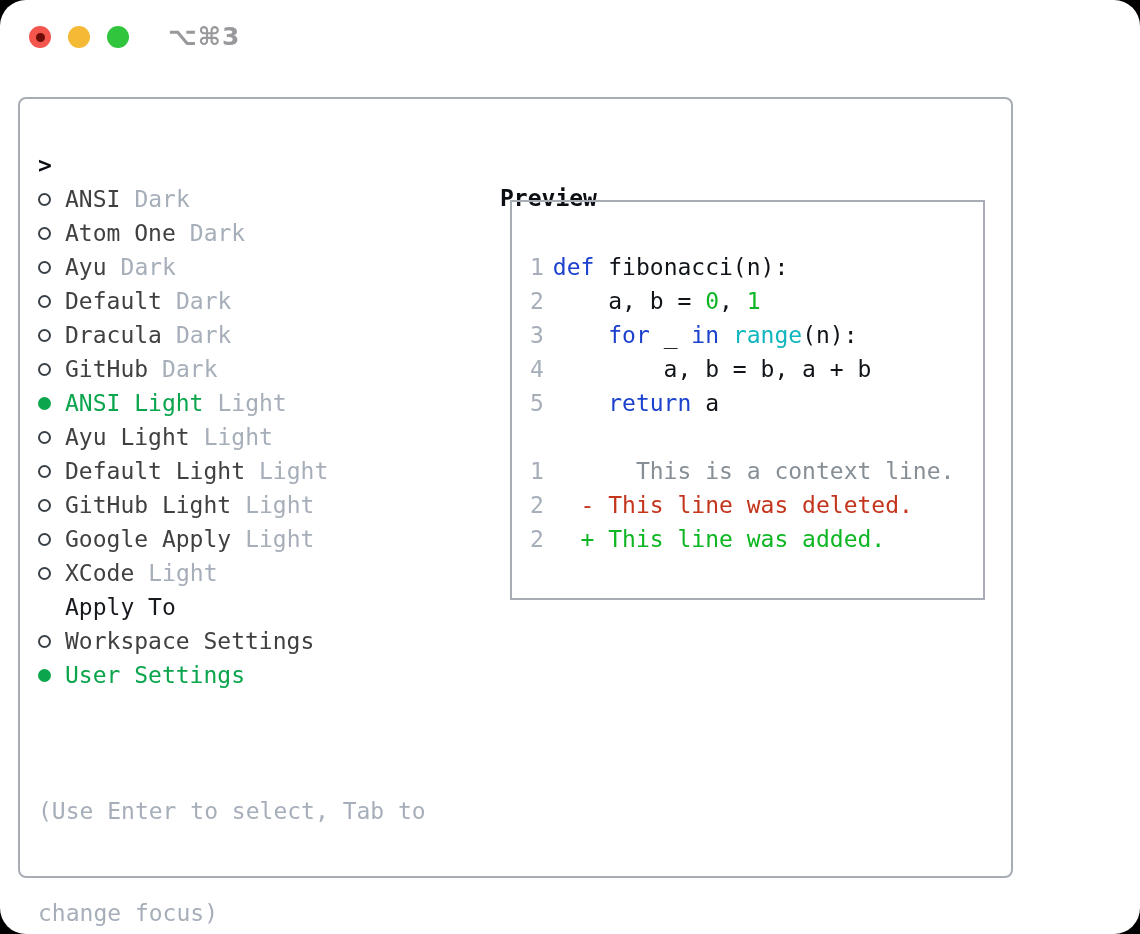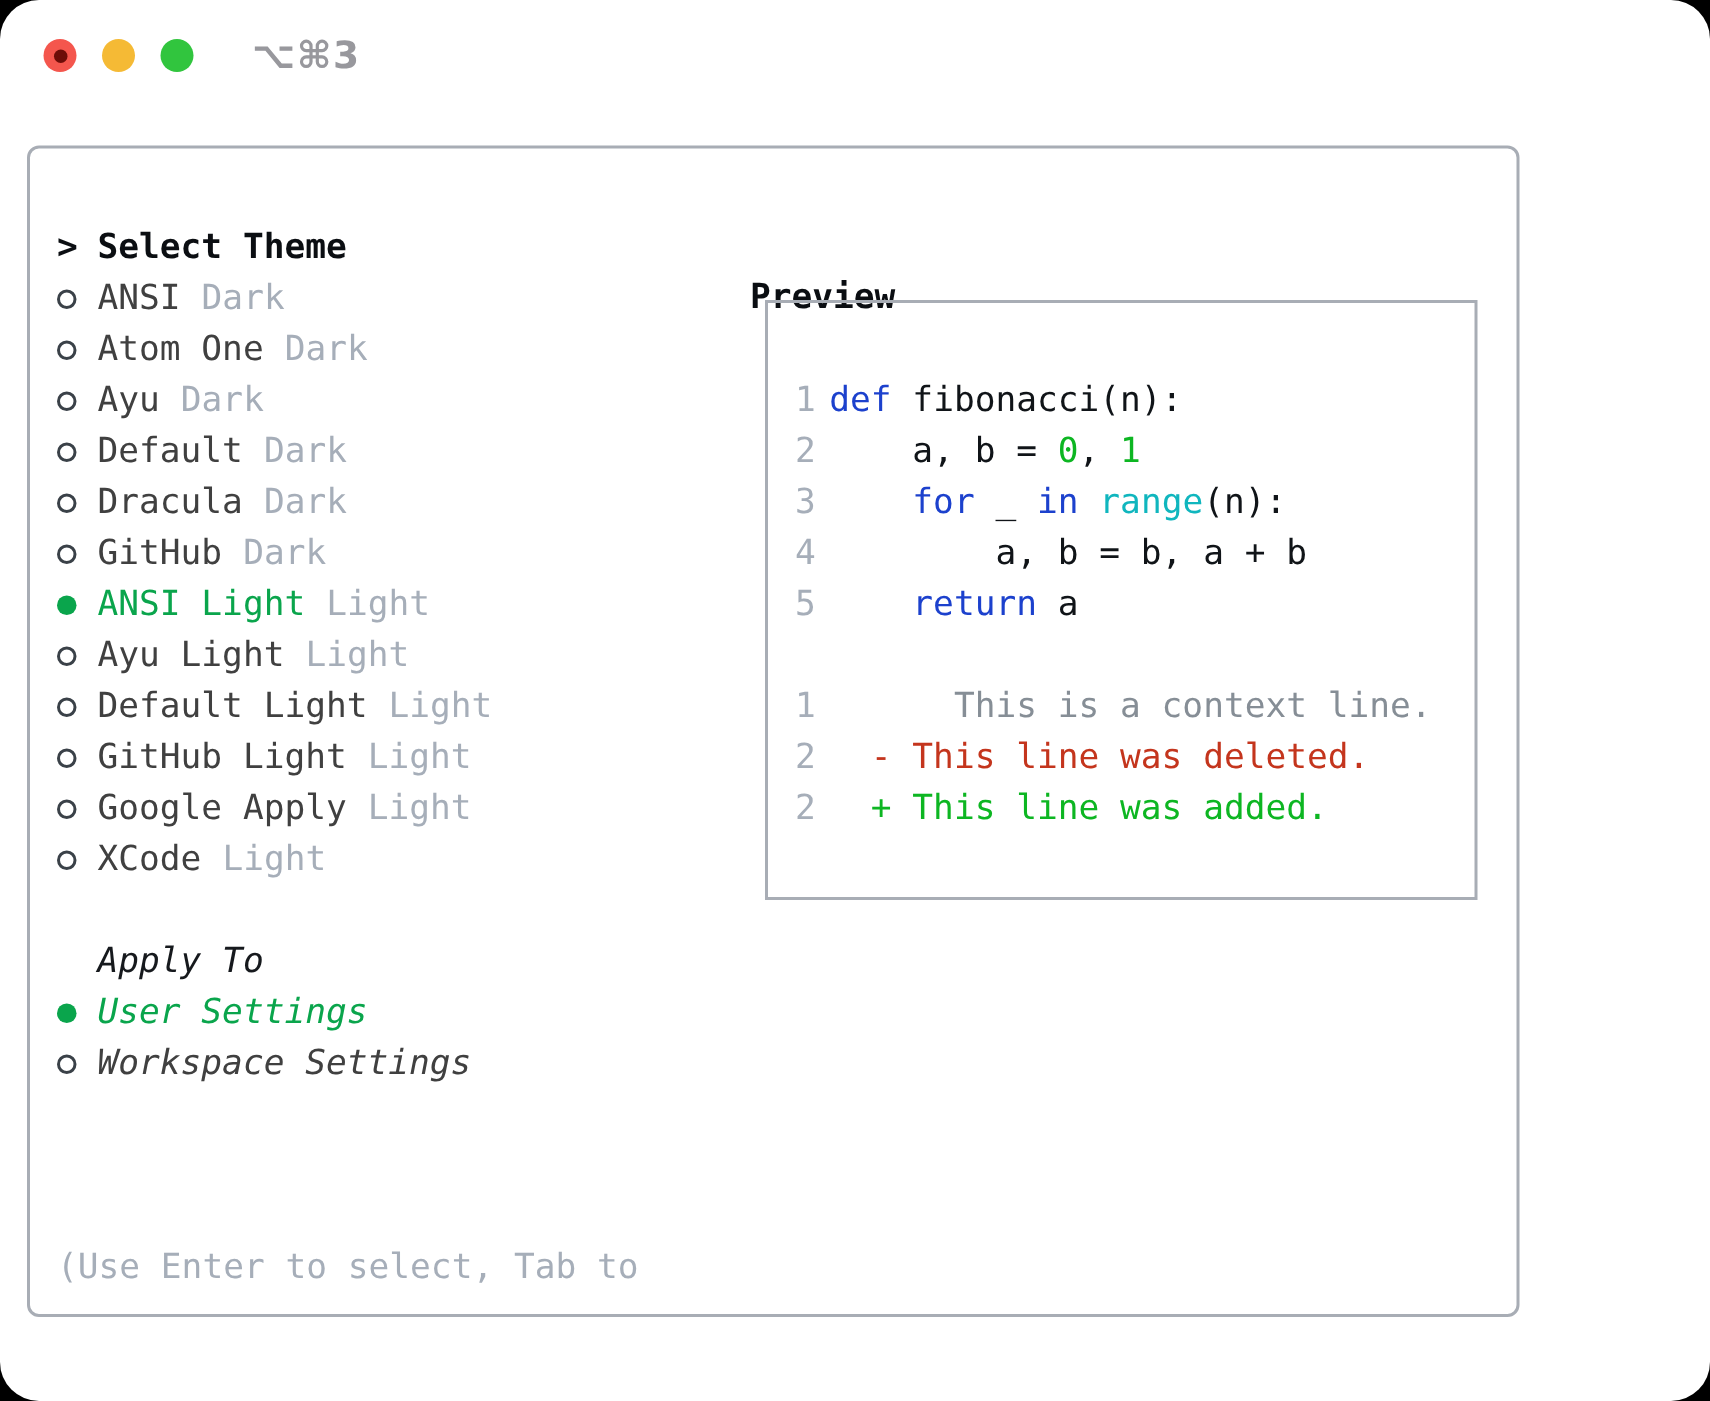--- a/index.html
+++ b/index.html
@@ -30,21 +30,21 @@
   .left-col{position:absolute;left:38px;top:148px;}
   .row{display:flex;align-items:center;height:34px;}
   .marker{width:27px;display:flex;align-items:center;}
   .caret{font-weight:bold;color:#0b0e12;}
   .ring{width:13px;height:13px;border:2px solid #3a4148;border-radius:50%;box-sizing:border-box;}
   .dot{width:13px;height:13px;border-radius:50%;background:var(--green,#0aa54c);}
   .label{color:#404040;white-space:pre;}
   .label.selected{color:var(--green,#0aa54c);}
   .tag{color:#a6aeb9;margin-left:14px;white-space:pre;}
   .header-row .label{font-weight:bold;color:#0b0e12;}
-  .apply-section{margin-top:34px;font-style:italic;}
+  .apply-section{}
   .apply-header .label{color:#16191d;}
   .hint{margin-top:34px;color:#a6aeb9;line-height:34px;white-space:pre;}
   
   .preview-title{
     position:absolute;left:500px;top:148px;height:34px;line-height:34px;
     font-weight:bold;color:#0b0e12;margin-top:33px;
   }
   .preview-box{
     position:absolute;left:510px;top:200px;width:475px;height:400px;
     border:2px solid #a8adb5;box-sizing:border-box;
@@ -76,21 +76,20 @@
   </div>
   <div class="win-title">⌥⌘3</div>
 
   <div class="main-box"></div>
 
   <div class="left-col">
     <div class="row header-row">
       <span class="marker">
           <span class="caret">&gt;</span>
         </span>
-      <span class="label">Select Theme</span>
     </div>
 
     <div id="theme-list">
         <div class="row">
           <span class="marker">
             <i class="ring"></i>
           </span>
           <span class="label">ANSI</span>
           <span class="tag">Dark</span>
         </div>
@@ -174,29 +173,29 @@
       </div>
 
     <div class="apply-section">
       <div class="row apply-header">
         <span class="marker"></span>
         <span class="label">Apply To</span>
       </div>
       <div id="apply-options">
           <div class="row">
             <span class="marker">
+              <i class="ring"></i>
+            </span>
+            <span class="label">Workspace Settings</span>
+          </div>
+          <div class="row">
+            <span class="marker">
               <i class="dot"></i>
             </span>
             <span class="label selected">User Settings</span>
-          </div>
-          <div class="row">
-            <span class="marker">
-              <i class="ring"></i>
-            </span>
-            <span class="label">Workspace Settings</span>
           </div>
         </div>
     </div>
 
     <div class="hint">
       <div>(Use Enter to select, Tab to</div>
       <div>change focus)</div>
     </div>
   </div>
 

